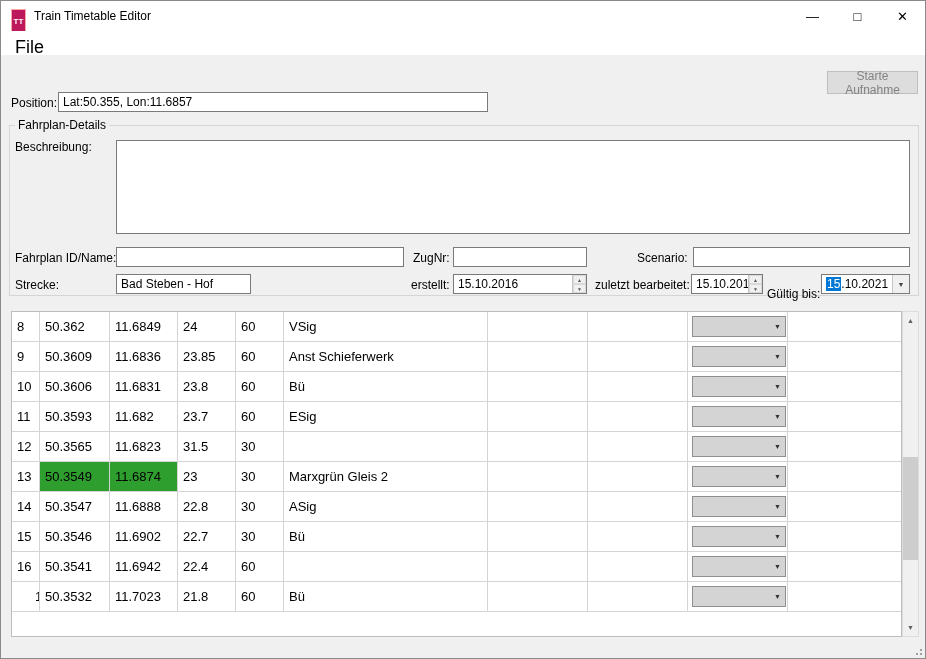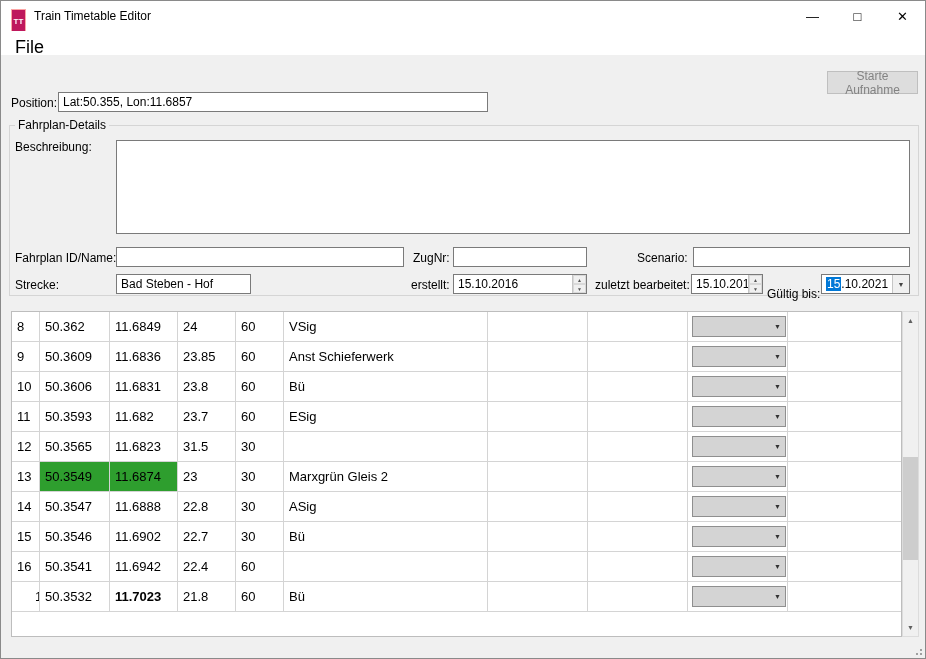--- a/index.html
+++ b/index.html
@@ -276,21 +276,21 @@
           <div class="gcell" style="width: 100px;">
             <div class="combo">
               <span class="combo-arrow">▼</span>
             </div>
           </div>
           <div class="gcell" style="width: 114px;"></div>
         </div>
         <div class="grow">
           <div class="gcell" style="width: 28px; padding-left: 23px;">17</div>
           <div class="gcell" style="width: 70px;">50.3532</div>
-          <div class="gcell" style="width: 68px; font-weight: bold;">11.7023</div>
+          <div class="gcell" style="width: 68px;">11.7023</div>
           <div class="gcell" style="width: 58px;">21.8</div>
           <div class="gcell" style="width: 48px;">60</div>
           <div class="gcell" style="width: 204px;">Bü</div>
           <div class="gcell" style="width: 100px;"></div>
           <div class="gcell" style="width: 100px;"></div>
           <div class="gcell" style="width: 100px;">
             <div class="combo">
               <span class="combo-arrow">▼</span>
             </div>
           </div>

